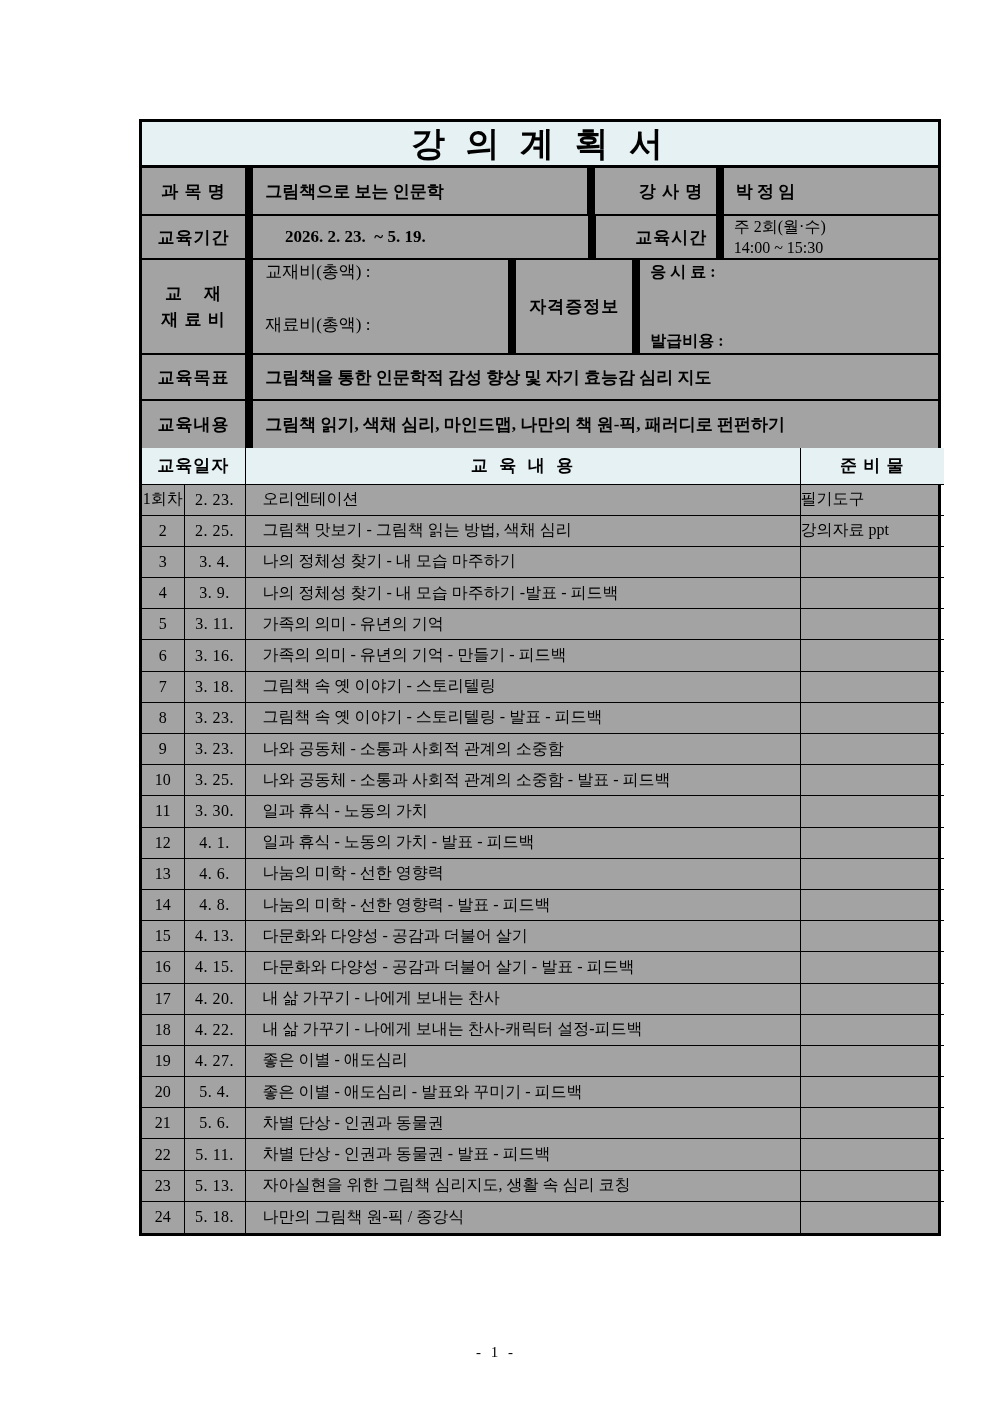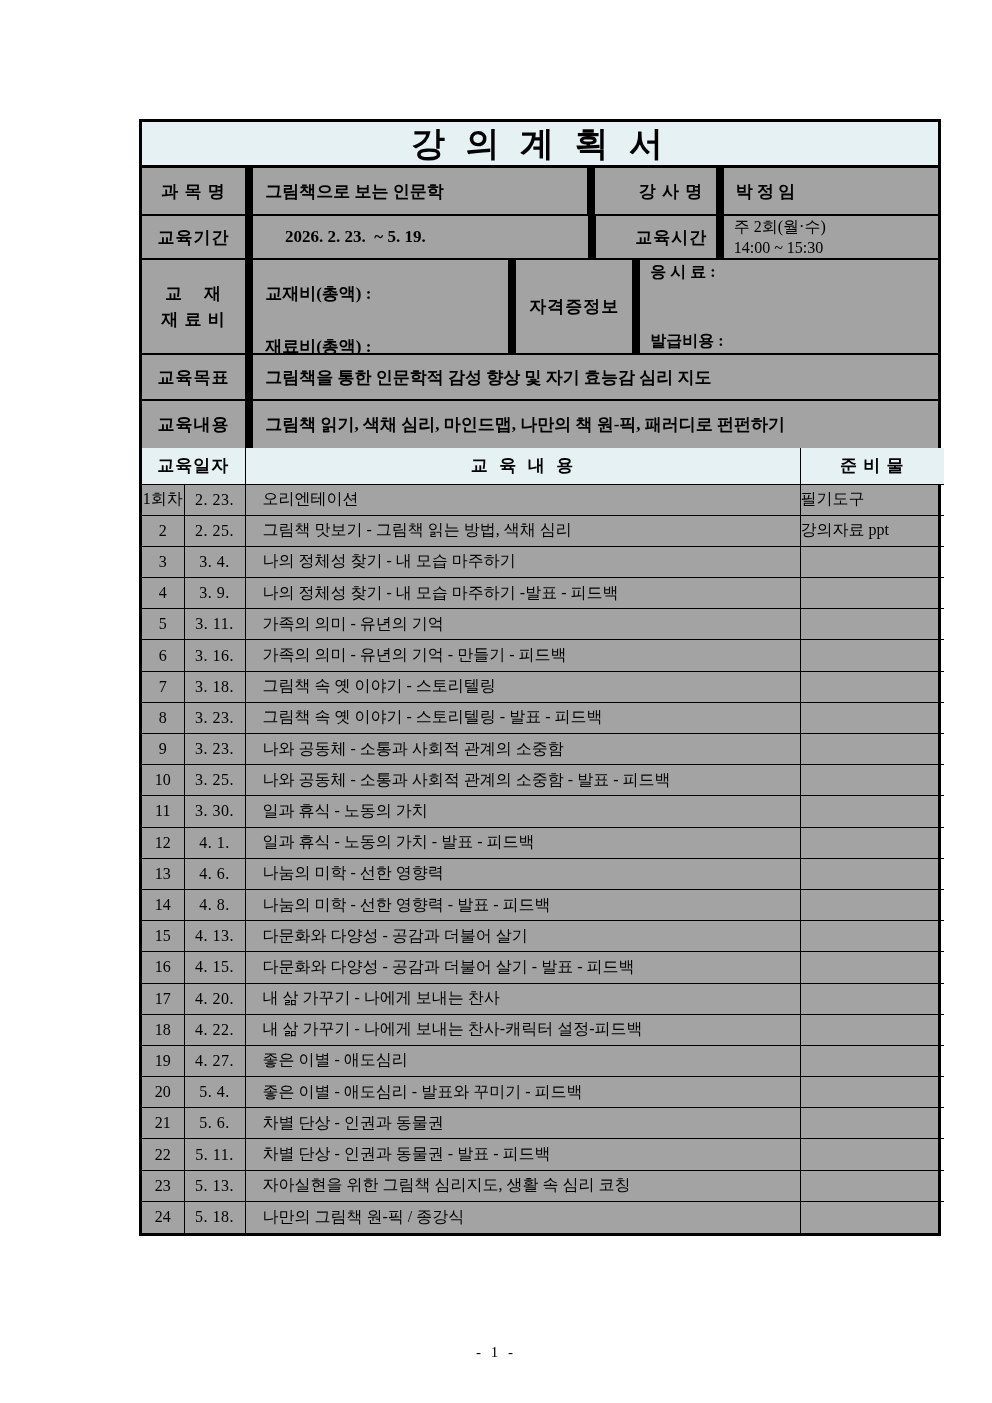--- a/index.html
+++ b/index.html
@@ -36,21 +36,21 @@
   .w-lbl2 { width:129px;padding-left:31px; }
   .w-val2 { width:216px; }
   .w-fee { width:265px; }
   .w-cert { width:125px; }
   .w-certinfo { width:300px; }
   .pad12 { padding-left:12px; }
   .pad16 { padding-left:32px; }
   .stack { flex-direction:column; align-items:flex-start; justify-content:center; }
   .time-val { font-weight:normal; font-size:16px; line-height:21px; padding-left:10px; }
   .fee-cell { flex-direction:column; align-items:flex-start; justify-content:flex-start;
-              padding:22px 0 0 12px; font-weight:bold; font-size:17px; }
+              padding:0 0 0 12px; font-weight:normal; font-size:17px; }
   .fee-cell .line2 { margin-top:30px; }
   .mat-lbl { flex-direction:column; line-height:26px; }
   .cert-info { flex-direction:column; align-items:stretch; justify-content:center;
                padding:2px 8px 2px 10px; font-size:16px; font-weight:bold; line-height:22.5px;gap:47px; }
   .cert-line1 { display:flex; justify-content:space-between; }
   .cert-val { font-weight:normal; }
   .wide-val { width:690px; }
 
   
   table { border-collapse:collapse; width:100%; table-layout:fixed; }

